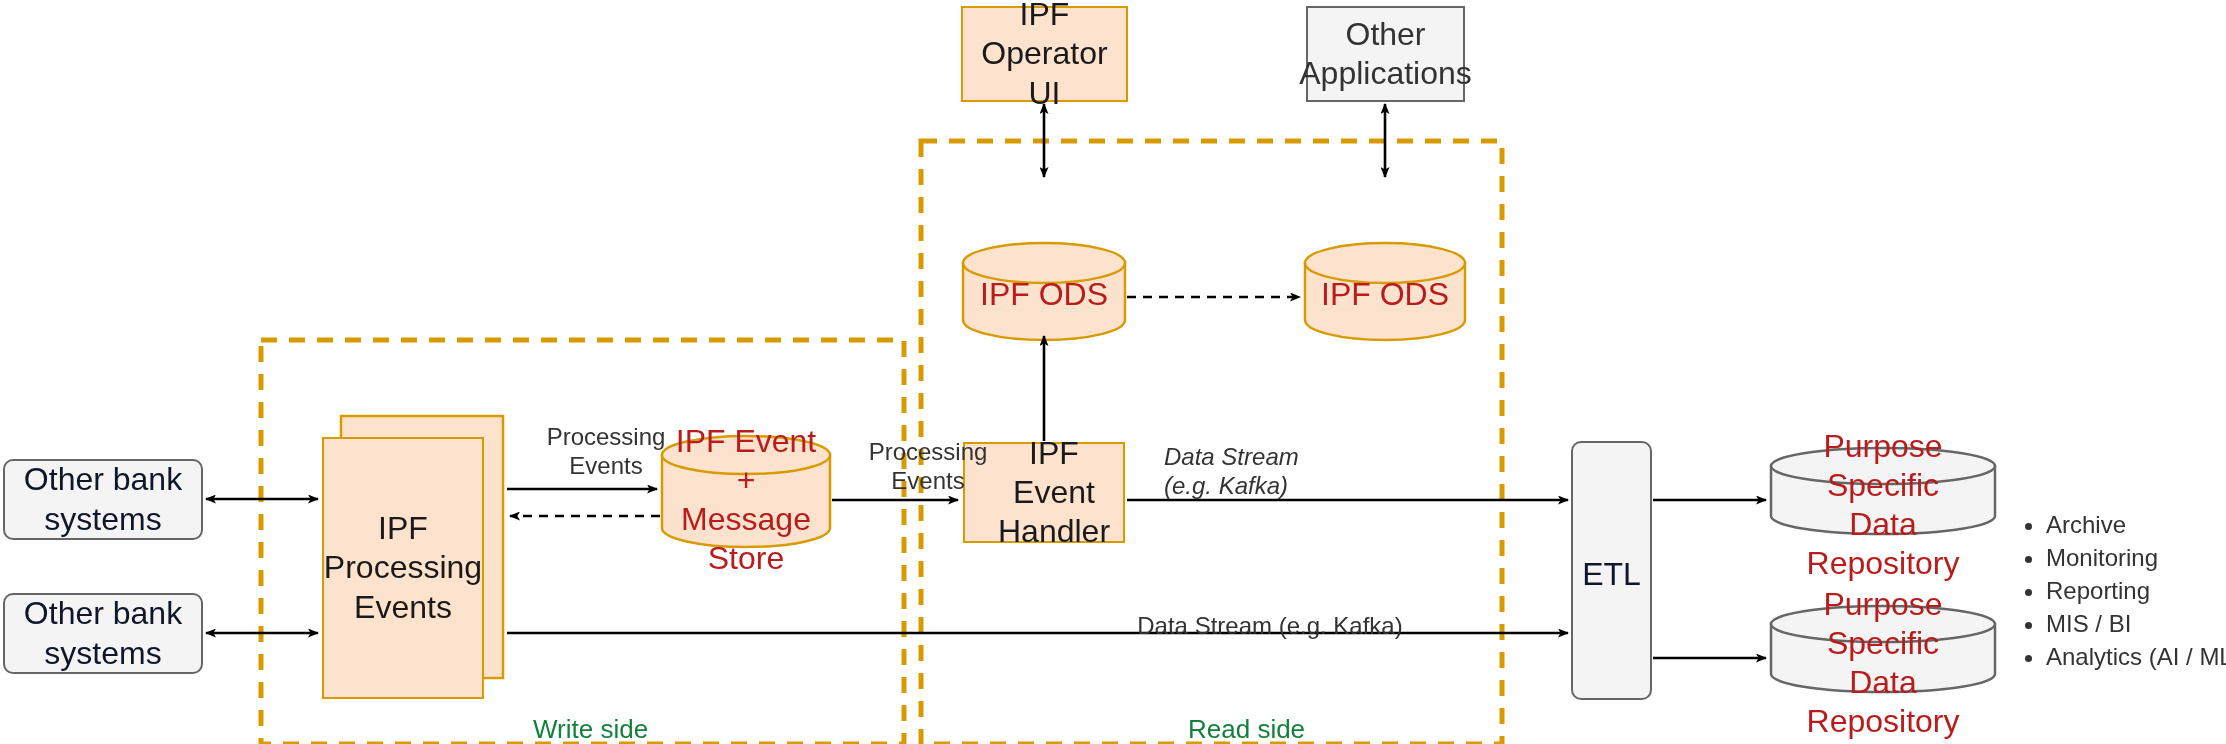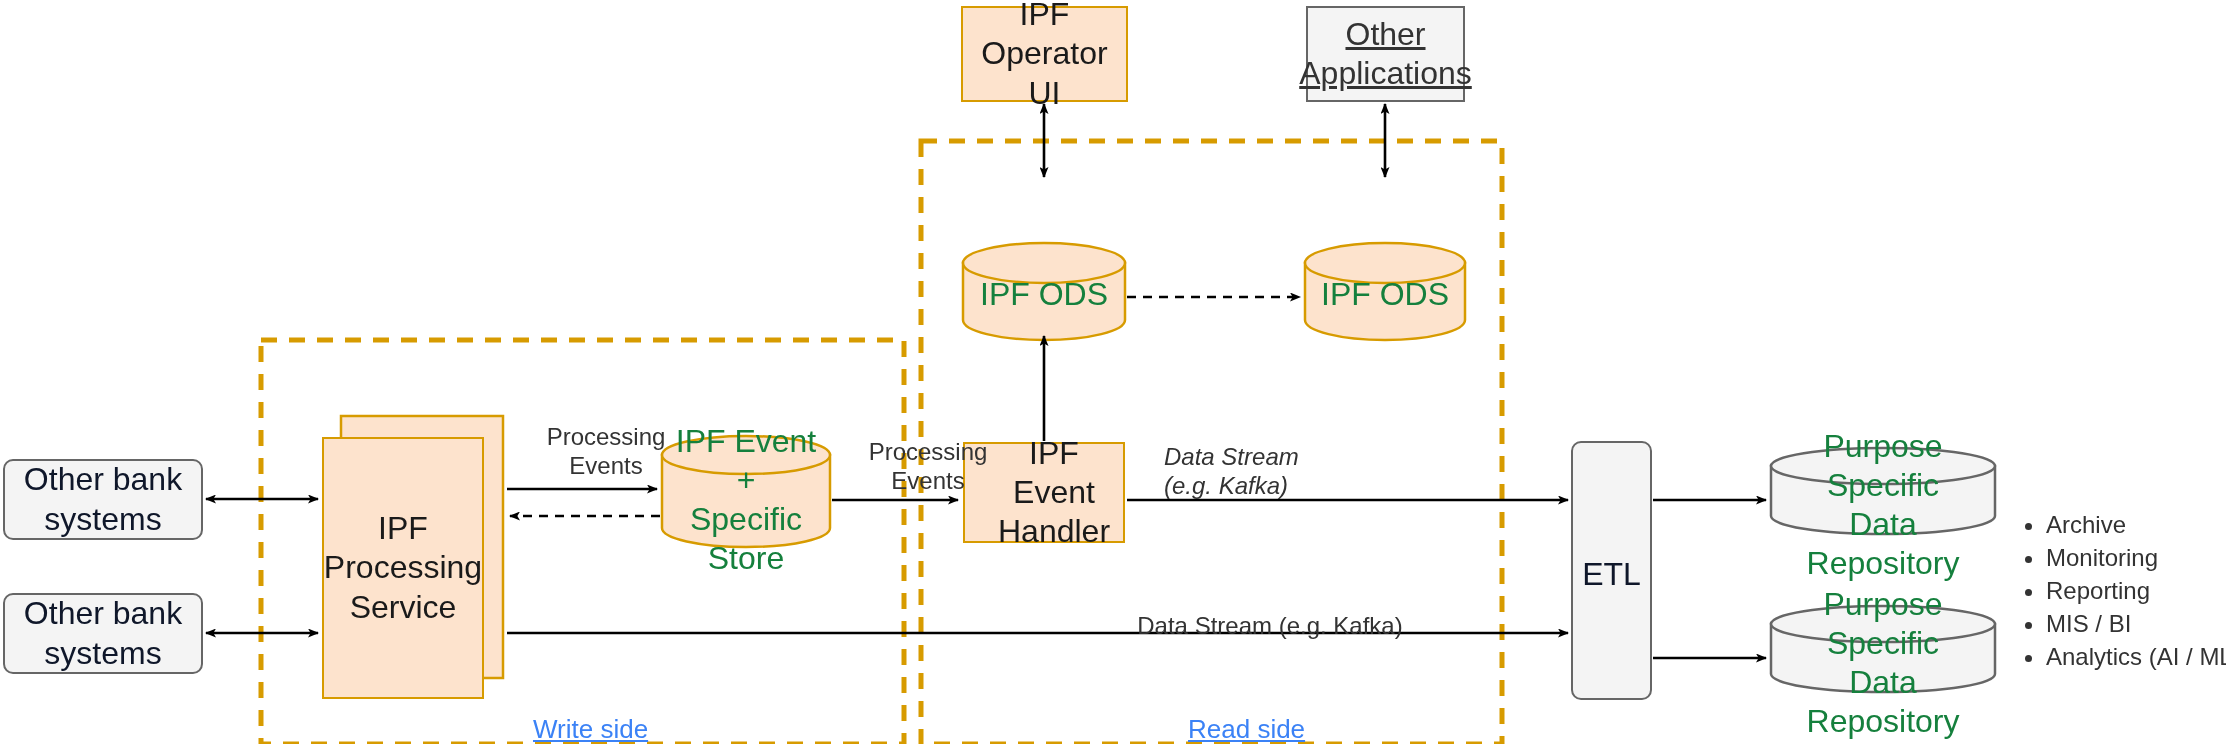--- a/index.html
+++ b/index.html
@@ -4,22 +4,22 @@
 <style>
   html,body{margin:0;padding:0;background:#ffffff;}
   body{font-family:"Liberation Sans", sans-serif;}
   #canvas{position:relative;width:2226px;height:744px;background:#ffffff;overflow:hidden;}
   svg.layer{position:absolute;left:0;top:0;width:2226px;height:744px;}
   .node{position:absolute;box-sizing:border-box;display:flex;align-items:center;justify-content:center;text-align:center;line-height:1.22;}
   .orange-box{background:#fde3cd;border:2px solid #d79b00;color:#1a1a1a;}
   .gray-box{background:#f4f4f4;border:2px solid #666666;color:#333333;}
   .gray-round{background:#f4f4f4;border:2px solid #666666;border-radius:10px;color:#0f172a;}
   .lbl{position:absolute;color:#333333;line-height:1.2;white-space:pre;}
-  .region-label{position:absolute;color:#3b82f6;white-space:nowrap;text-decoration:underline;}
-  .cyl-text{position:absolute;display:flex;align-items:center;justify-content:center;text-align:center;line-height:1.22;color:#15803d;pointer-events:none;}
+  .region-label{position:absolute;color:#15803d;white-space:nowrap;}
+  .cyl-text{position:absolute;display:flex;align-items:center;justify-content:center;text-align:center;line-height:1.22;color:#b91c1c;pointer-events:none;}
   ul.bullets{position:absolute;margin:0;padding-left:26px;color:#333333;list-style:disc;}
   ul.bullets li{line-height:1.38;}
   .fs28{font-size:32px;}
   .fs26{font-size:26px;}
   .fs24{font-size:24px;}
 </style>
 </head>
 <body>
 
 <div id="canvas">
@@ -90,49 +90,49 @@
     <line x1="1653" y1="500" x2="1766" y2="500" stroke="#000" stroke-width="2.6" marker-end="url(#arrow)"></line>
 
     <line x1="1653" y1="658" x2="1766" y2="658" stroke="#000" stroke-width="2.6" marker-end="url(#arrow)"></line>
   </svg>
 
   <div class="node orange-box fs28" style="left:961px;top:6px;width:167px;height:96px;">
     <span style="white-space:pre-line;">IPF Operator
 UI</span>
   </div>
 
-  <div class="node gray-box fs28" style="left:1306px;top:6px;width:159px;height:96px;text-decoration:underline;">
+  <div class="node gray-box fs28" style="left:1306px;top:6px;width:159px;height:96px;">
     <span style="white-space:pre-line;">Other
 Applications</span>
   </div>
 
 
   <div class="cyl-text fs28" style="left:963px;top:275px;width:162px;height:40px;">
     <span style="white-space:pre-line;">IPF ODS</span>
   </div>
 
   <div class="cyl-text fs28" style="left:1305px;top:275px;width:160px;height:40px;">
     <span style="white-space:pre-line;">IPF ODS</span>
   </div>
 
   <div class="node orange-box fs28" style="left:963px;top:442px;width:162px;height:101px;padding-left:20px;">
     <span style="white-space:pre-line;">IPF Event
 Handler</span>
   </div>
 
   <div class="cyl-text fs28" style="left:662px;top:452px;width:168px;height:96px;">
     <span style="white-space:pre-line;">IPF Event +
-Specific
+Message
 Store</span>
   </div>
 
   <div class="node orange-box fs28" style="left:322px;top:437px;width:162px;height:262px;">
     <span style="white-space:pre-line;">IPF
 Processing
-Service</span>
+Events</span>
   </div>
 
   <div class="node gray-round fs28" style="left:3px;top:459px;width:200px;height:81px;">
     <span style="white-space:pre-line;">Other bank
 systems</span>
   </div>
 
   <div class="node gray-round fs28" style="left:3px;top:593px;width:200px;height:81px;">
     <span style="white-space:pre-line;">Other bank
 systems</span>

